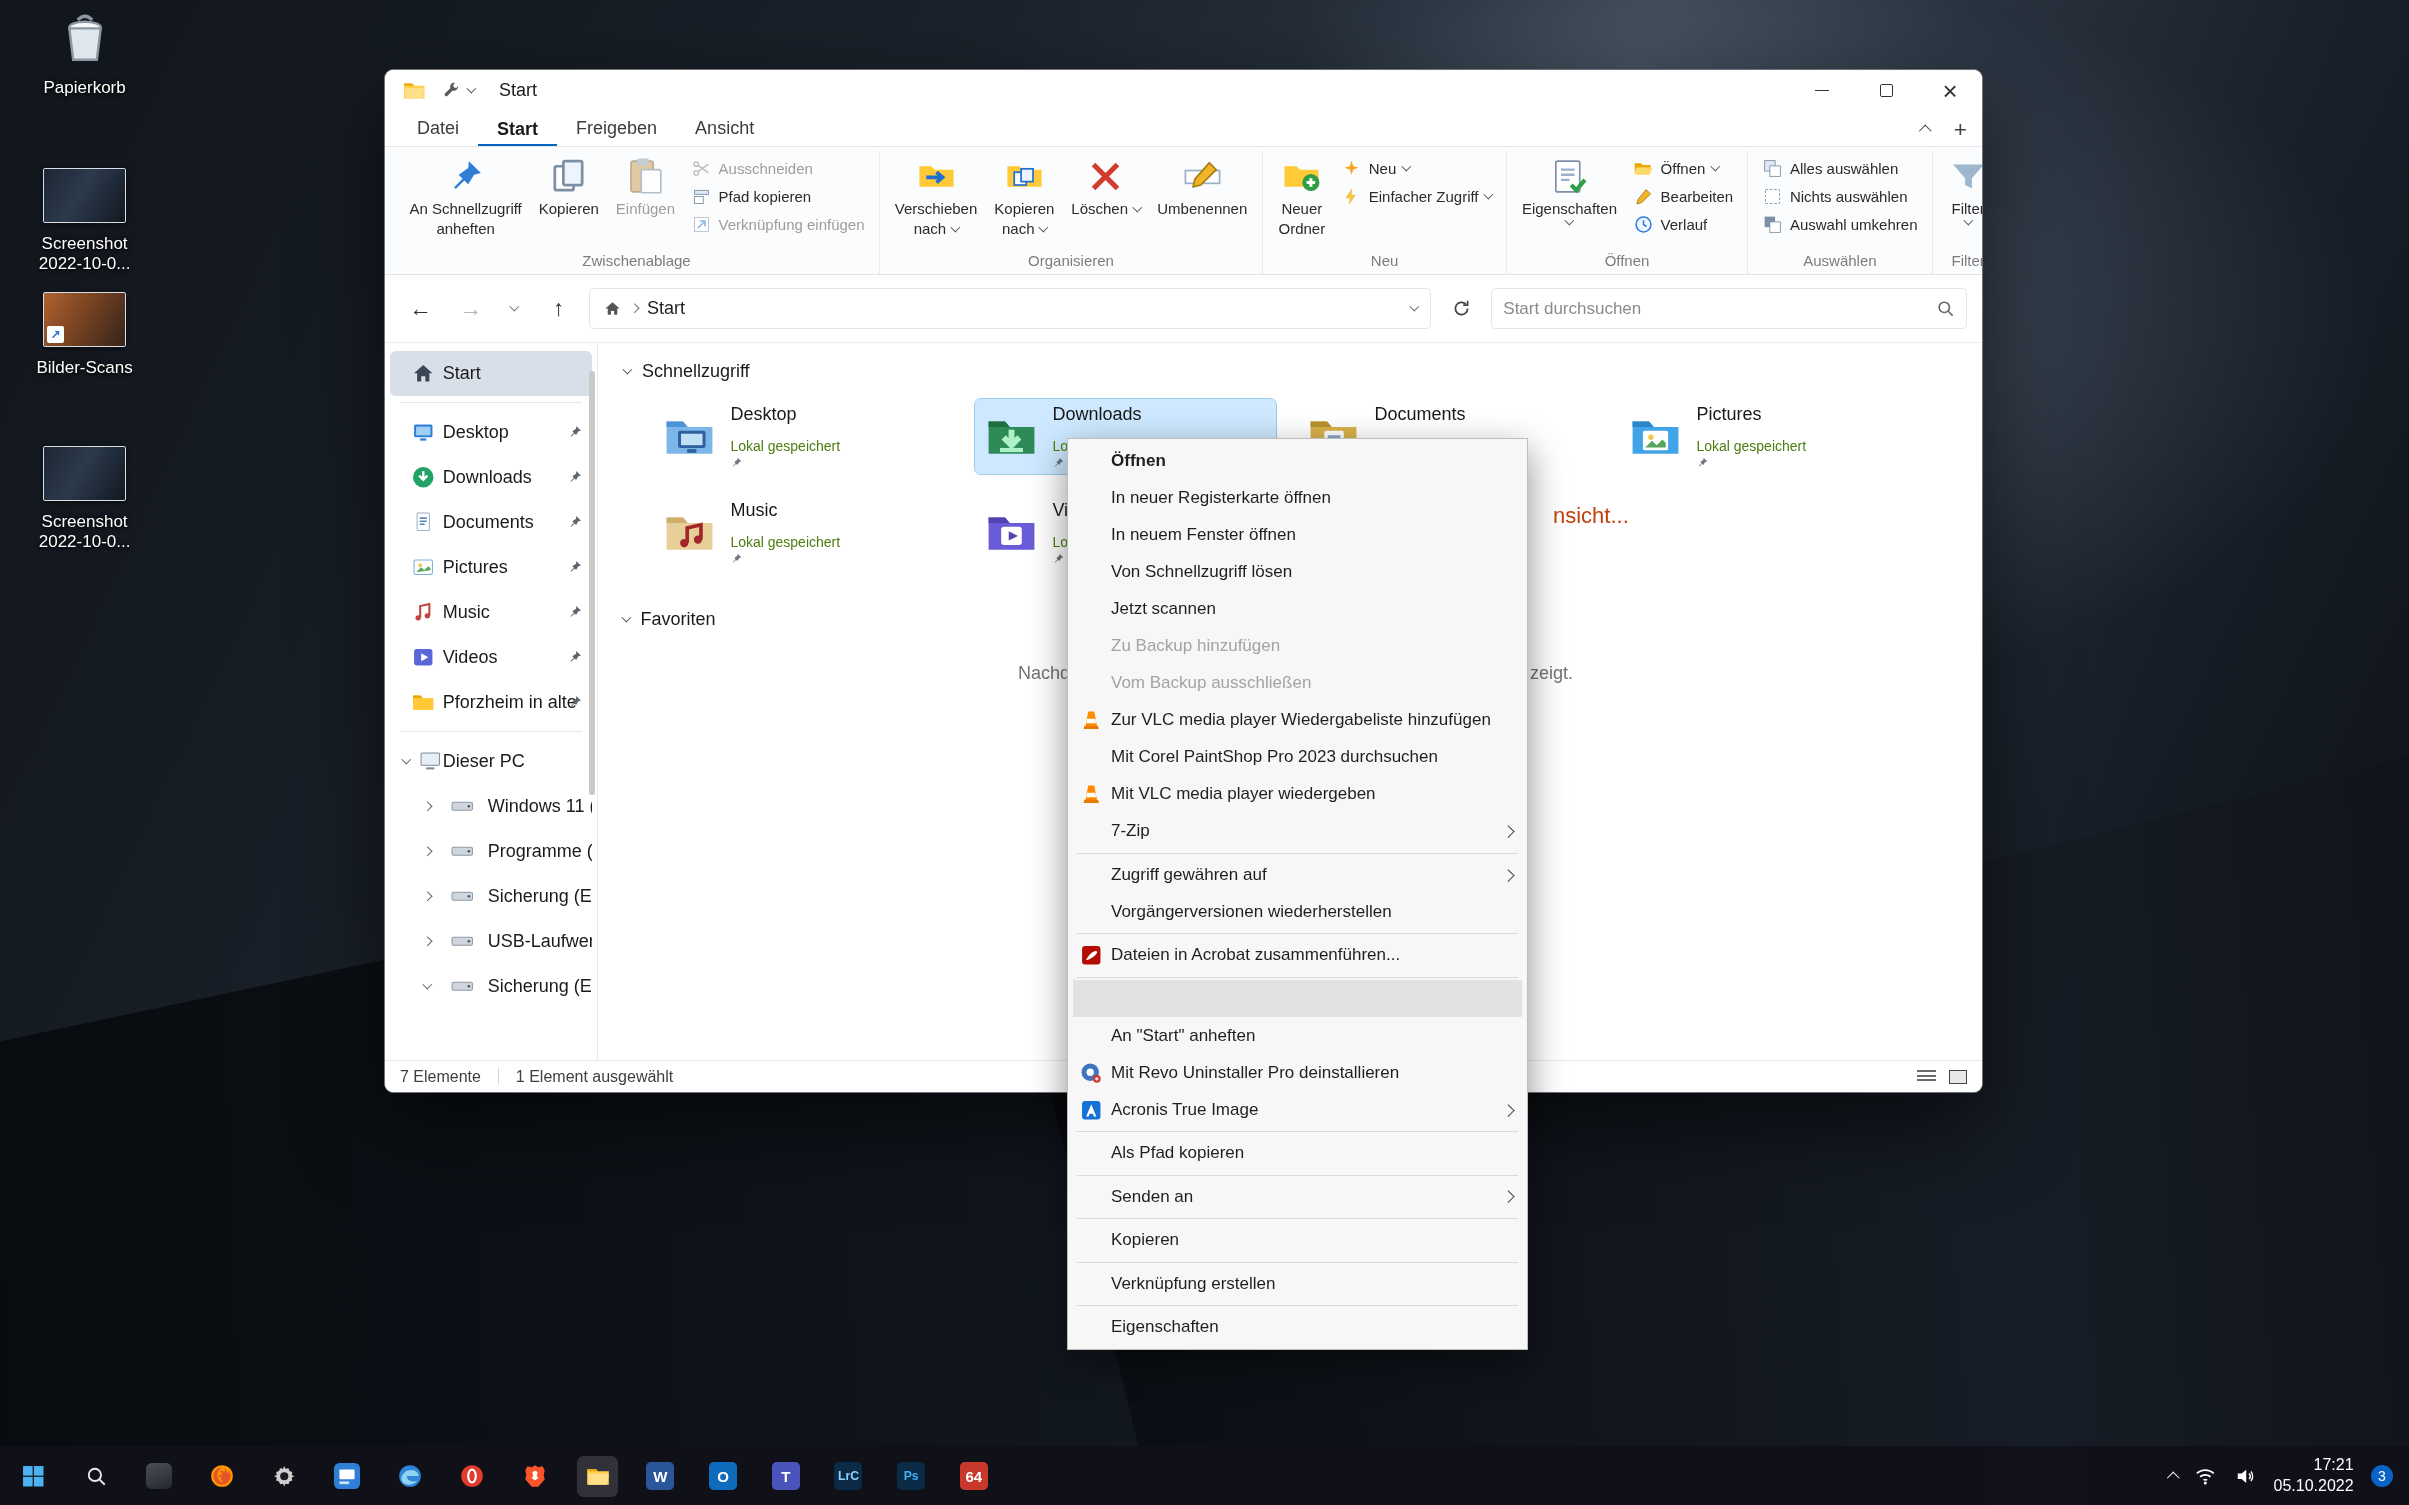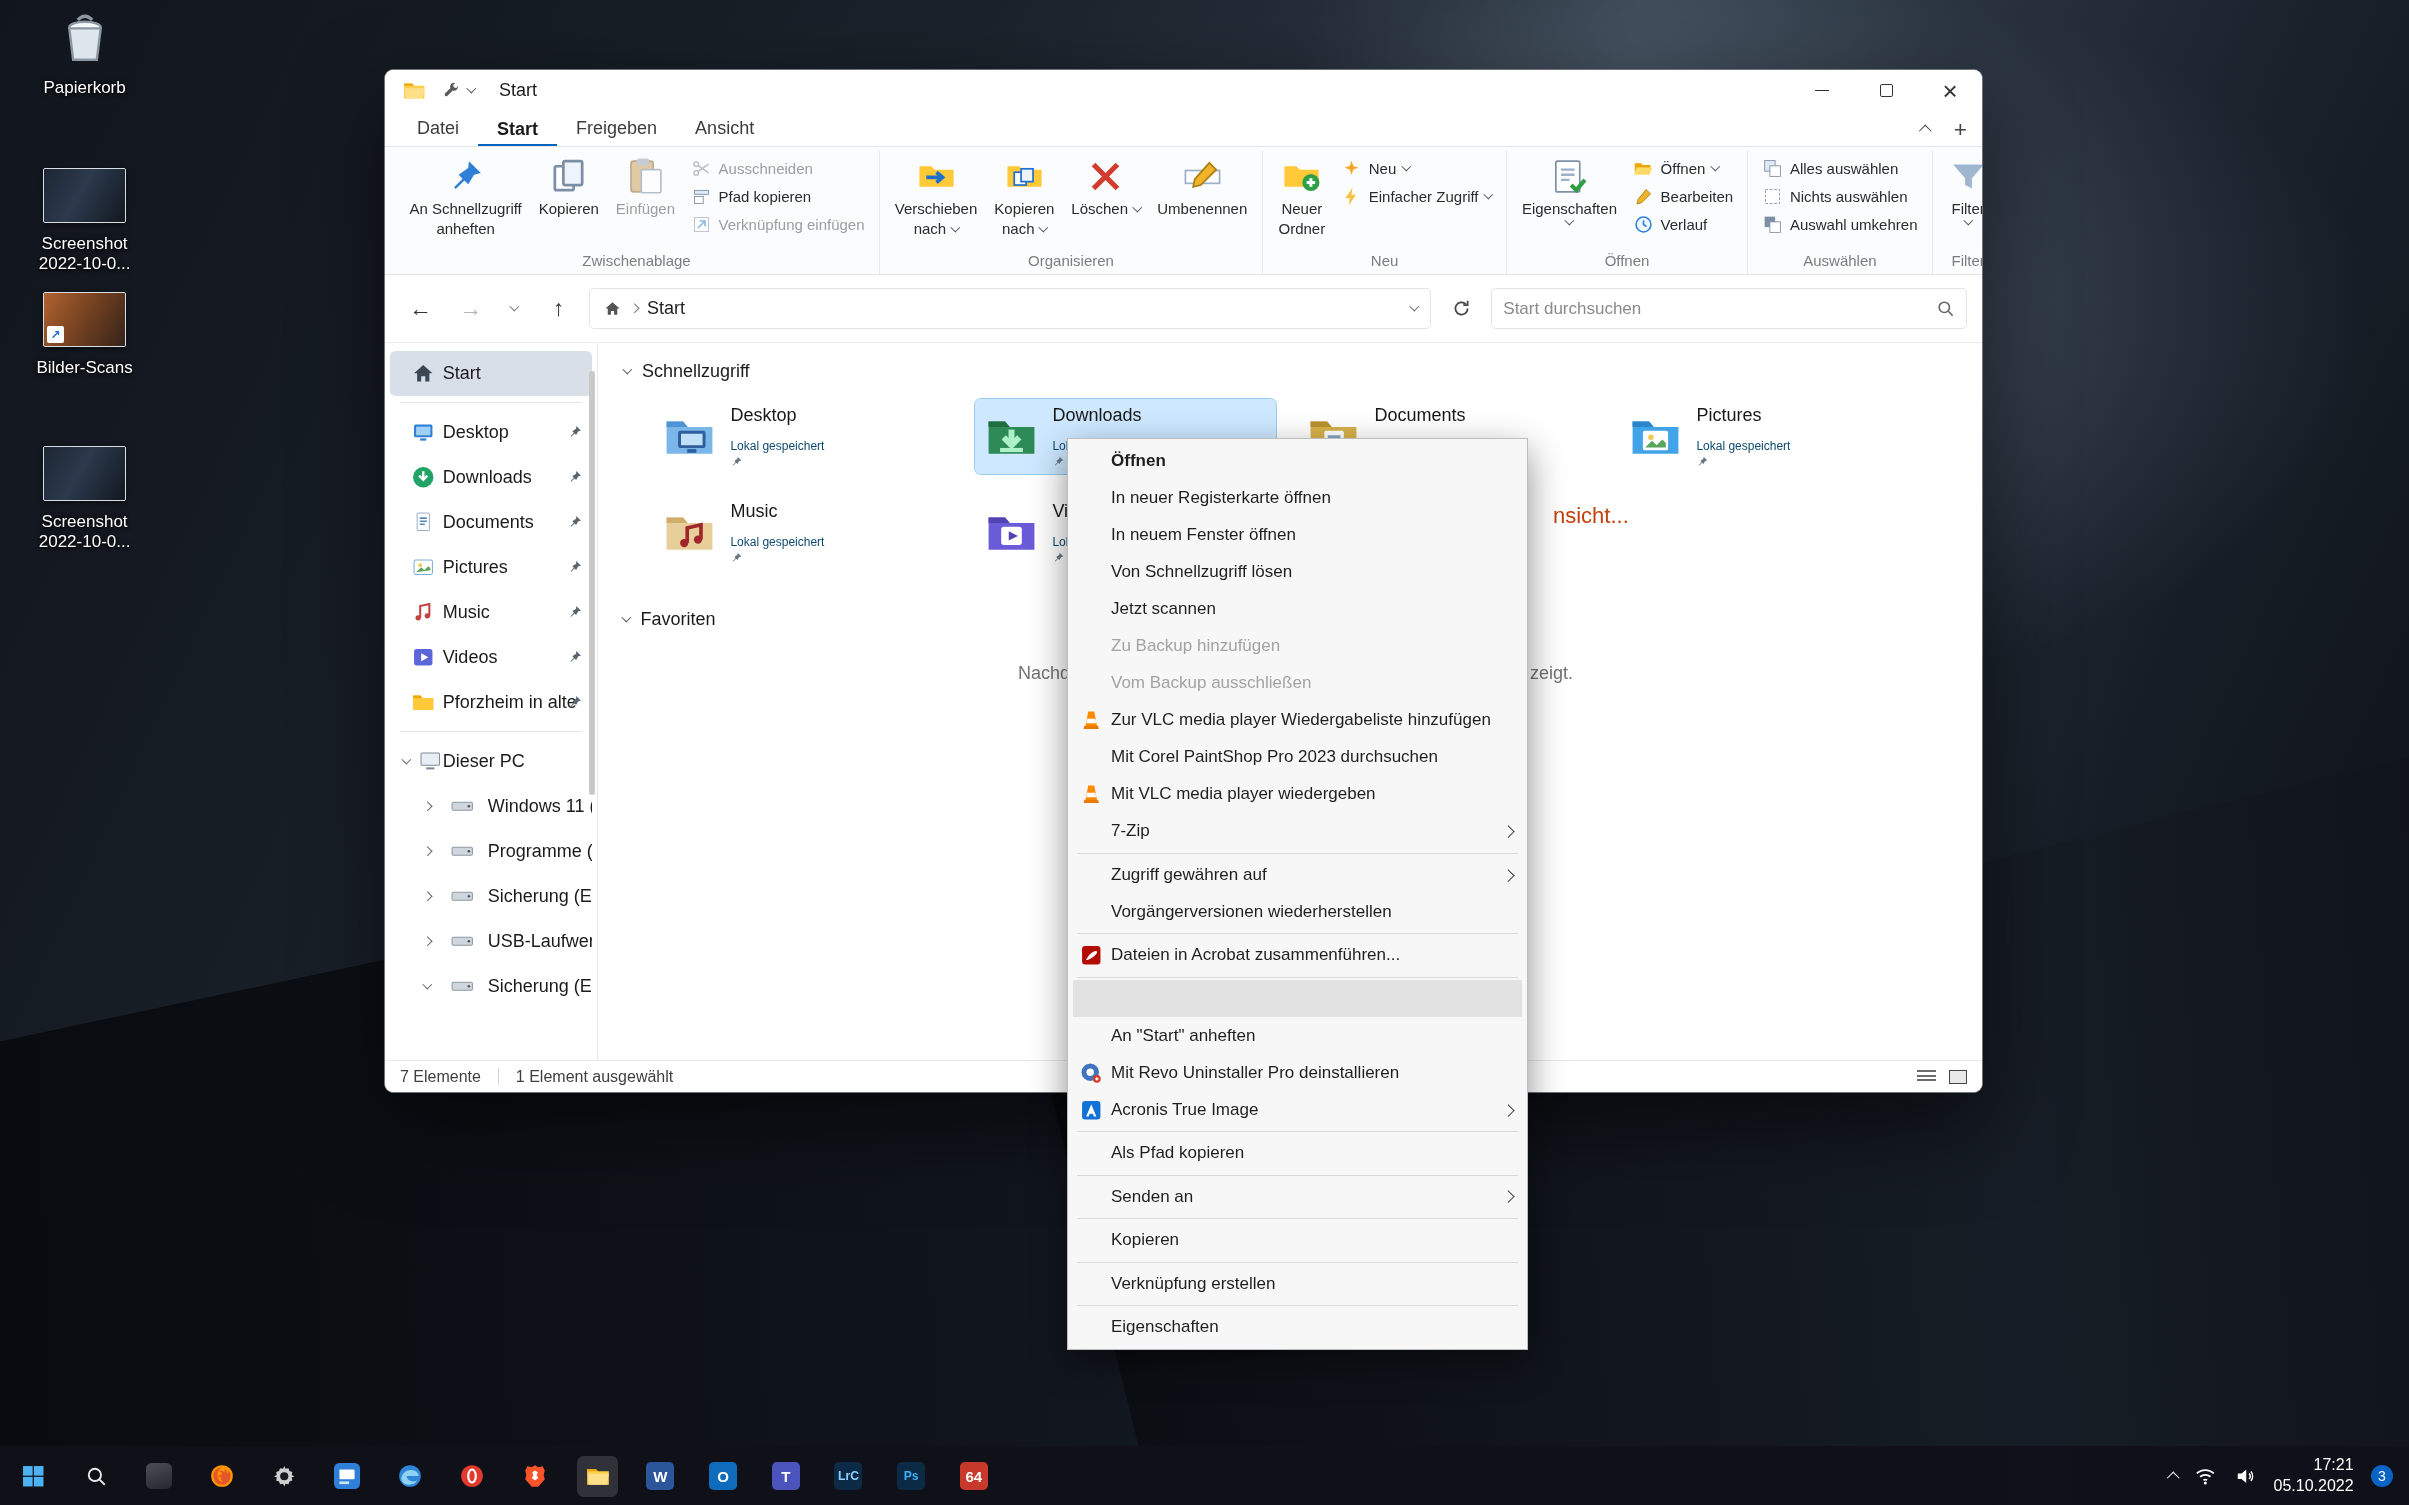--- a/index.html
+++ b/index.html
@@ -108,21 +108,21 @@
 
   .main{flex:1;position:relative;overflow:hidden;background:#fff}
   .section-header{position:absolute;display:flex;align-items:center;gap:11.3px;font-size:18px;color:#1b1b1b}
   .section-header .hdr-chev{color:#555}
   .tile-row{position:absolute;display:flex;gap:21px}
   .tile{width:301px;height:75px;border-radius:5.6px;display:flex;align-items:center;padding:5.6px 9.4px;gap:13px}
   .tile.selected{background:#cde8ff;outline:0.9px solid #99cdef}
   .ticon{width:55px;height:55px;flex:0 0 auto}
   .tmeta{display:flex;flex-direction:column;min-width:0}
   .tname{font-size:18px;color:#191919}
-  .tsub{font-size:12px;color:#0c4a6e;margin-top:13px}
+  .tsub{font-size:14px;color:#4d7c0f;margin-top:13px}
   .tpin{width:13px;height:13px;color:#6b7680;margin-top:2.8px}
   .frag{position:absolute;font-size:22px;color:#c2410c;white-space:nowrap}
   .hint{position:absolute;font-size:18px;color:#737373;white-space:nowrap}
 
   .statusbar{height:32px;flex:0 0 32px;border-top:0.9px solid #e8e8e8;display:flex;align-items:center;
     padding:0 15px;font-size:16px;color:#3f3f3f;gap:17px;background:#fff}
   .status-divider{width:0.9px;height:17px;background:#d6d6d6}
   .status-right{margin-left:auto;display:flex;align-items:center;gap:13px}
   .ic-lines{width:19px;height:14px;background:repeating-linear-gradient(#6a6a6a 0 1.9px,transparent 1.9px 4.7px)}
   .ic-thumbview{width:18px;height:14px;border:1.9px solid #444;background:#e8e8e8}

